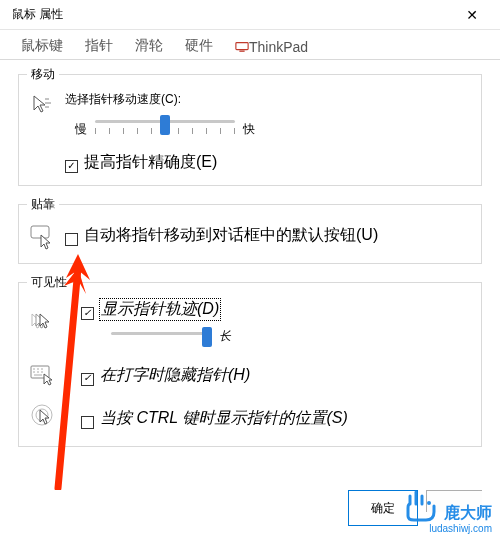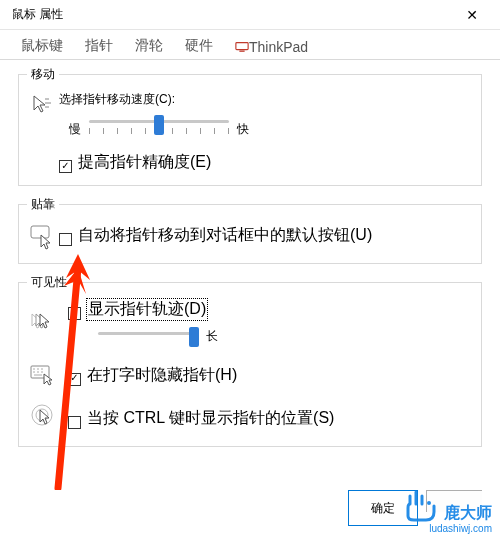--- a/index.html
+++ b/index.html
@@ -7,36 +7,36 @@
   .titlebar { height: 30px; display: flex; align-items: center; justify-content: space-between; padding: 0 8px 0 12px; border-bottom: 1px solid #e5e5e5; }
   .close-x { width: 40px; text-align: center; font-size: 14px; line-height: 22px; cursor: default; }
   .tabstrip { display: flex; align-items: flex-end; padding: 6px 10px 0 10px; border-bottom: 1px solid #d9d9d9; height: 30px; gap: 0; }
   .tab { padding: 4px 10px; font-size: 14px; color: #555; border: 1px solid transparent; border-bottom: none; cursor: default; }
   .tab.active { border-color: #d9d9d9; background: #fff; position: relative; top: 1px; color: #000; }
   .tab-tp { display: flex; align-items: center; }
   .icon-tp { width: 14px; height: 14px; }
   .content { padding: 6px 18px 0 18px; }
   fieldset { border: 1px solid #d9d9d9; margin: 0 0 10px 0; padding: 8px 8px 12px 8px; position: relative; }
   legend { font-size: 12px; padding: 0 4px; color: #000; }
-  .row { display: flex; align-items: flex-start; }
+  .row { display: flex; align-items: flex-start; gap: 6px; }
   .iconcell { width: 32px; min-width: 32px; display: flex; justify-content: center; padding-top: 2px; }
   .mainc { flex: 1; }
   .label-line { font-size: 12px; margin-bottom: 6px; }
   .slider-wrap { display: flex; align-items: center; gap: 8px; padding-left: 10px; }
   .slider-caption { font-size: 12px; color: #000; }
   .slider { position: relative; width: 140px; height: 30px; }
   .slider-track { position: absolute; top: 6px; left: 0; right: 0; height: 3px; background: #c8c8c8; border-radius: 2px; }
   .slider-ticks { position: absolute; top: 14px; left: 0; right: 0; display: flex; justify-content: space-between; }
   .slider-ticks span { width: 1px; height: 6px; background: #999; display: inline-block; }
   .slider-thumb { position: absolute; top: 1px; width: 10px; height: 20px; background: #2e7cd6; border-radius: 2px; transform: translateX(-50%); }
   .check { display: flex; align-items: flex-end; gap: 6px; font-size: 16px; margin-top: 8px; }
   .checkbox { width: 13px; height: 13px; border: 1px solid #333; display: inline-flex; align-items: center; justify-content: center; background: #fff; cursor: default; }
   .checkbox.checked::after { content: "✓"; font-size: 10px; line-height: 10px; position: relative; top: -1px; }
   .focus-dotted { outline: 1px dotted #000; outline-offset: 0px; padding: 0 1px; }
-  .vis-row { display: flex; align-items: center; gap: 9px; margin-bottom: 16px; }
+  .vis-row { display: flex; align-items: center; gap: 22px; margin-bottom: 16px; font-style: italic; }
   .vis-row .iconcell { padding-top: 0; }
   .slider2 { position: relative; width: 100px; height: 20px; }
   .slider2 .slider-track { top: 6px; }
   .slider2 .slider-thumb { top: 1px; }
   .btnbar { position: absolute; bottom: 10px; left: 0; right: 0; display: flex; justify-content: flex-end; gap: 8px; padding: 0 18px; }
   button.winbtn { min-width: 70px; height: 36px; font-size: 12px; background: #e1e1e1; border: 1px solid #adadad; cursor: default; }
   button.winbtn.outline { background: #fff; border: 1px solid #0078d7; }
   .arrow-annot { position: absolute; left: 50px; top: 250px; pointer-events: none; }
   .watermark { position: absolute; right: 8px; bottom: 12px; display: flex; align-items: flex-end; gap: 6px; opacity: 0.95; pointer-events: none; }
   .wm-text { color: #1b87e6; font-size: 16px; font-weight: 600; }

